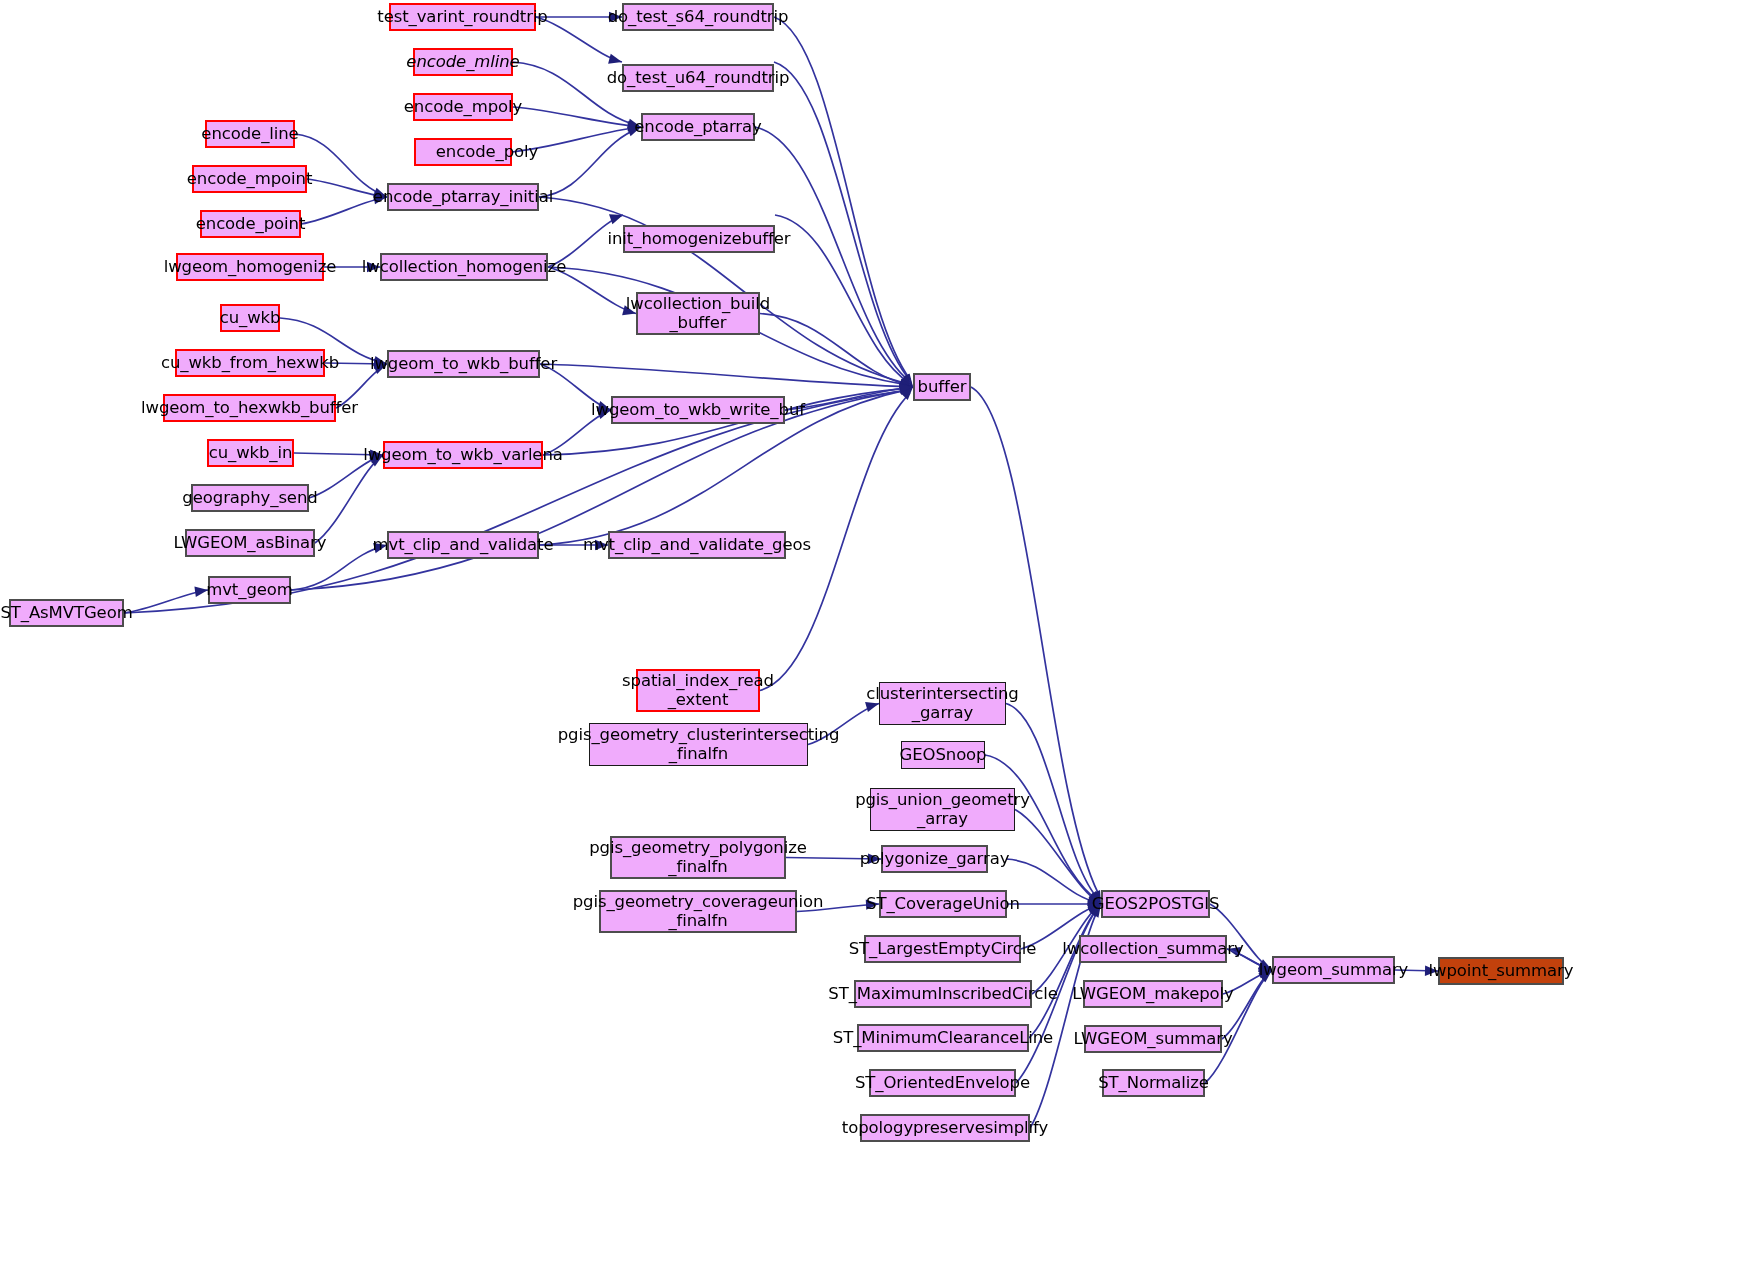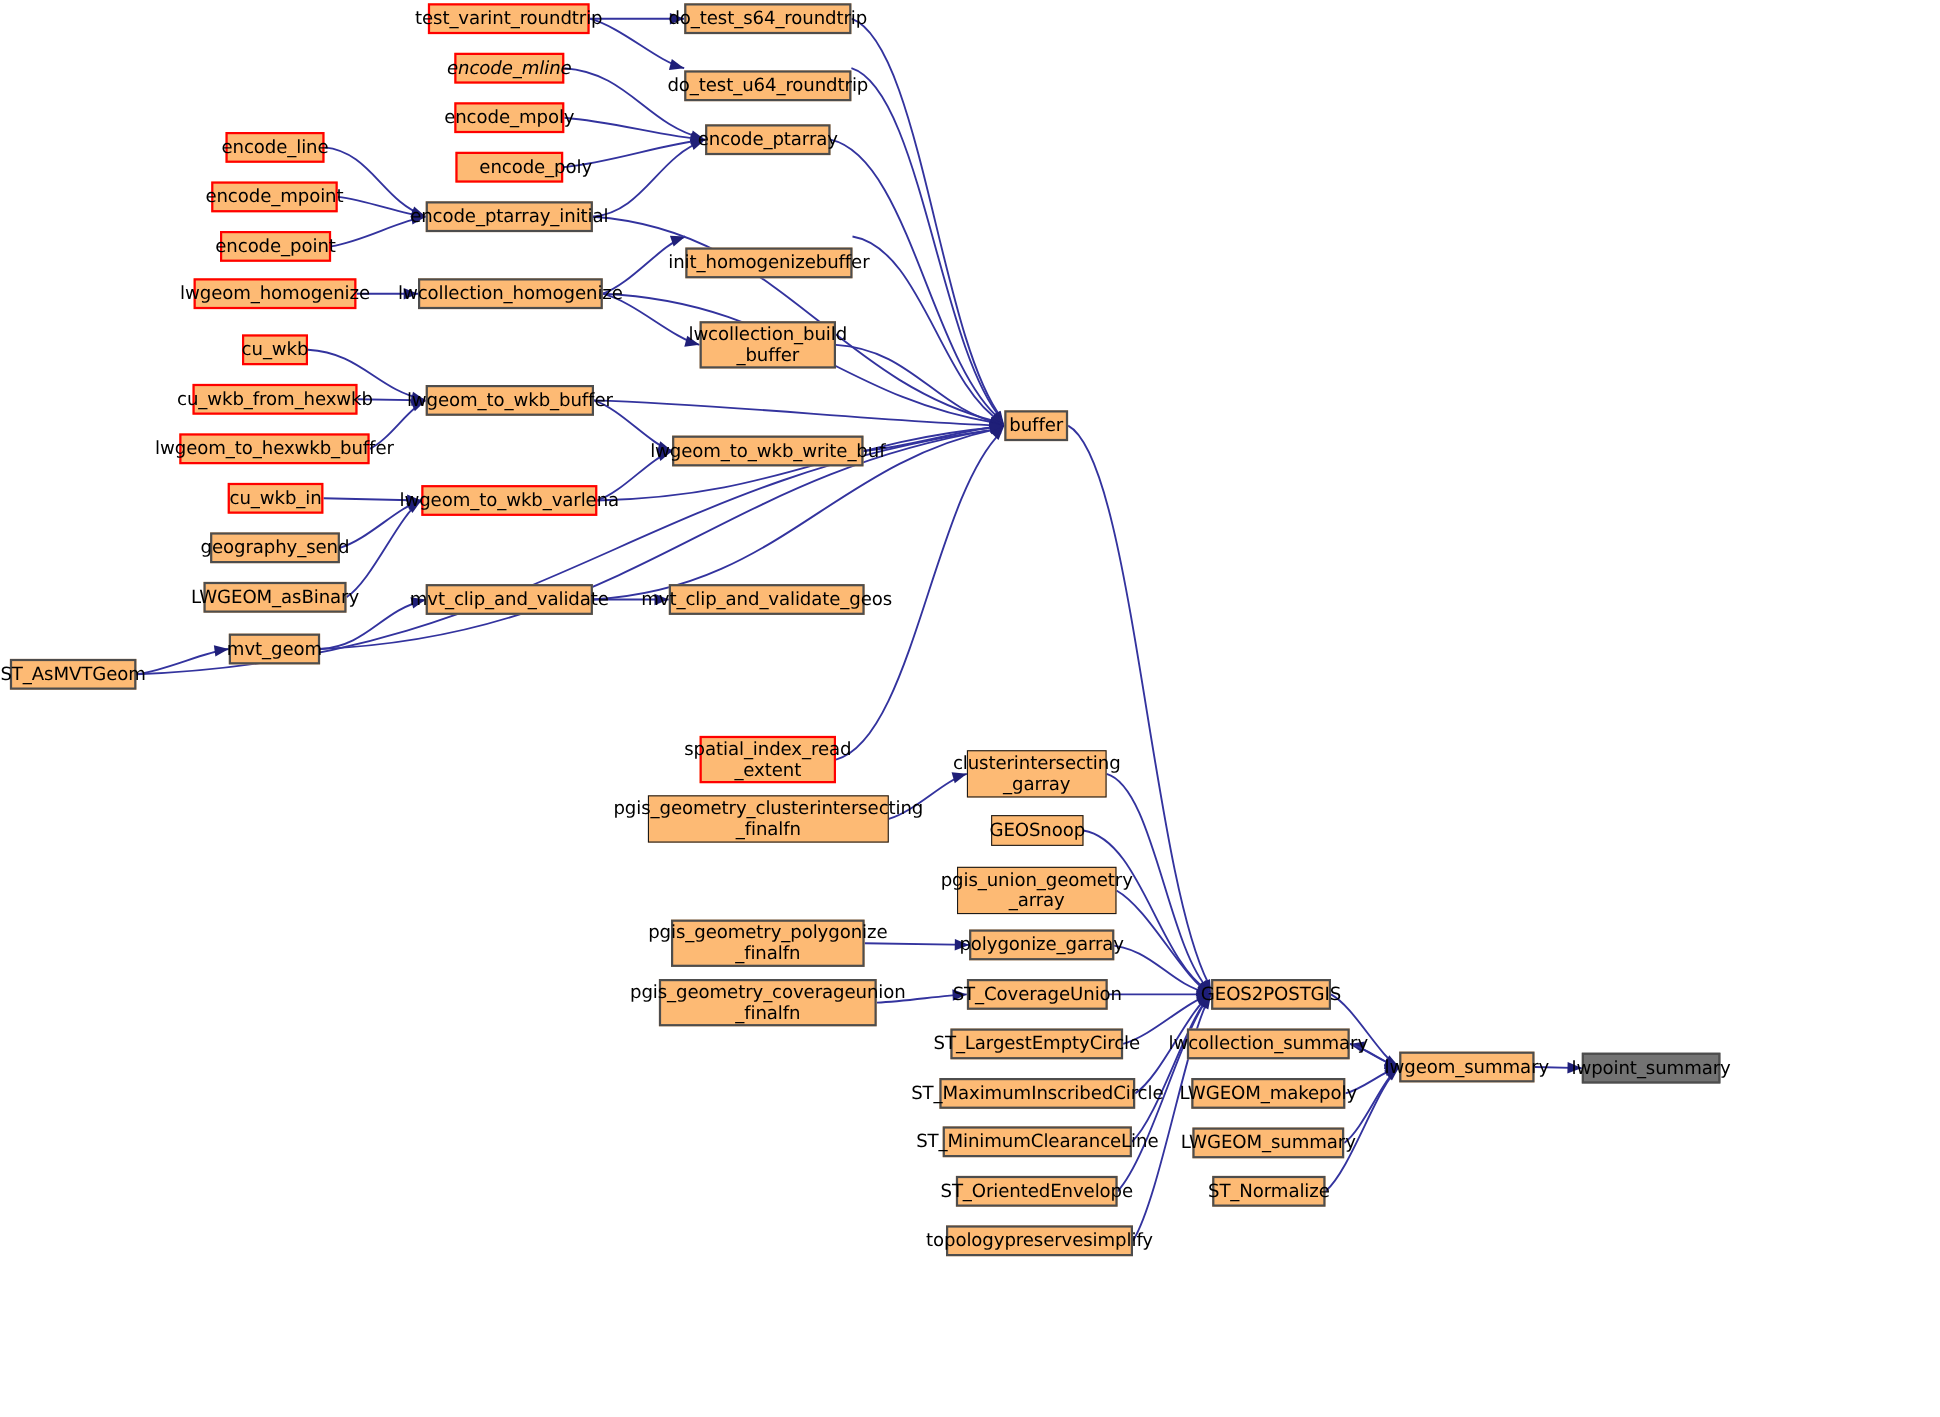--- a/index.html
+++ b/index.html
@@ -22,31 +22,31 @@
     height: 1288px;
     pointer-events: none;
   }
   .node {
     position: absolute;
     box-sizing: border-box;
     display: flex;
     align-items: center;
     justify-content: center;
     text-align: center;
-    background: #fdba74;
+    background: #f0abfc;
     color: #000000;
     font-size: 16.5px;
     line-height: 1.12;
     white-space: pre;
     letter-spacing: -0.1px;
   }
   .node.normal { border: 2px solid #4d4d4d; }
   .node.red    { border: 2px solid #ff0000; }
   .node.thin   { border: 1.6px solid #1a1a1a; }
-  .node.current{ border: 2px solid #4d4d4d; background: #737373; }
+  .node.current{ border: 2px solid #4d4d4d; background: #c2410c; }
   .edge-path { fill: none; stroke: #33339e; stroke-width: 1.7px; }
   .arrow-head { fill: #1f1f78; stroke: none; }
 </style>
 </head>
 <body>
 
 <div id="canvas">
   <svg id="edges" viewBox="0 0 1764 1288" preserveAspectRatio="none">
       <path d="M 536 17 L 622 17" class="edge-path"></path>
       <polygon points="622,17 609,22.2 609,11.8" class="arrow-head"></polygon>
@@ -200,21 +200,21 @@
 _extent</div>
       <div class="node thin" style="left: 879px; top: 682px; width: 127px; height: 43px;">clusterintersecting
 _garray</div>
       <div class="node thin" style="left: 589px; top: 723px; width: 219px; height: 43px;">pgis_geometry_clusterintersecting
 _finalfn</div>
       <div class="node thin" style="left: 901px; top: 741px; width: 84px; height: 28px;">GEOSnoop</div>
       <div class="node thin" style="left: 870px; top: 788px; width: 145px; height: 43px;">pgis_union_geometry
 _array</div>
       <div class="node normal" style="left: 610px; top: 836px; width: 176px; height: 43px;">pgis_geometry_polygonize
 _finalfn</div>
-      <div class="node normal" style="left: 881px; top: 845px; width: 132px; height: 28px;">polygonize_garray</div>
+      <div class="node normal" style="left: 881px; top: 845px; width: 107px; height: 28px;">polygonize_garray</div>
       <div class="node normal" style="left: 599px; top: 890px; width: 198px; height: 43px;">pgis_geometry_coverageunion
 _finalfn</div>
       <div class="node normal" style="left: 879px; top: 890px; width: 128px; height: 28px;">ST_CoverageUnion</div>
       <div class="node normal" style="left: 1101px; top: 890px; width: 109px; height: 28px;">GEOS2POSTGIS</div>
       <div class="node normal" style="left: 864px; top: 935px; width: 157px; height: 28px;">ST_LargestEmptyCircle</div>
       <div class="node normal" style="left: 1079px; top: 935px; width: 148px; height: 28px;">lwcollection_summary</div>
       <div class="node normal" style="left: 1272px; top: 956px; width: 123px; height: 28px;">lwgeom_summary</div>
       <div class="node current" style="left: 1438px; top: 957px; width: 126px; height: 28px;">lwpoint_summary</div>
       <div class="node normal" style="left: 854px; top: 980px; width: 178px; height: 28px;">ST_MaximumInscribedCircle</div>
       <div class="node normal" style="left: 1083px; top: 980px; width: 140px; height: 28px; text-align: center;">LWGEOM_makepoly</div>

